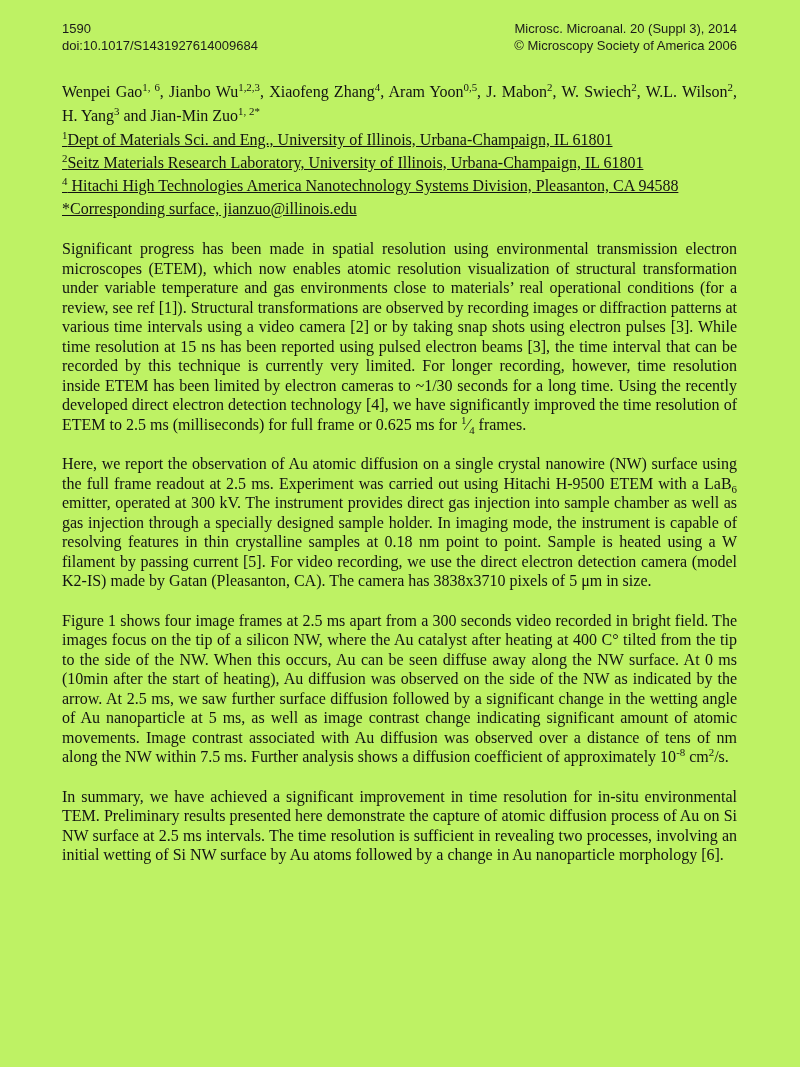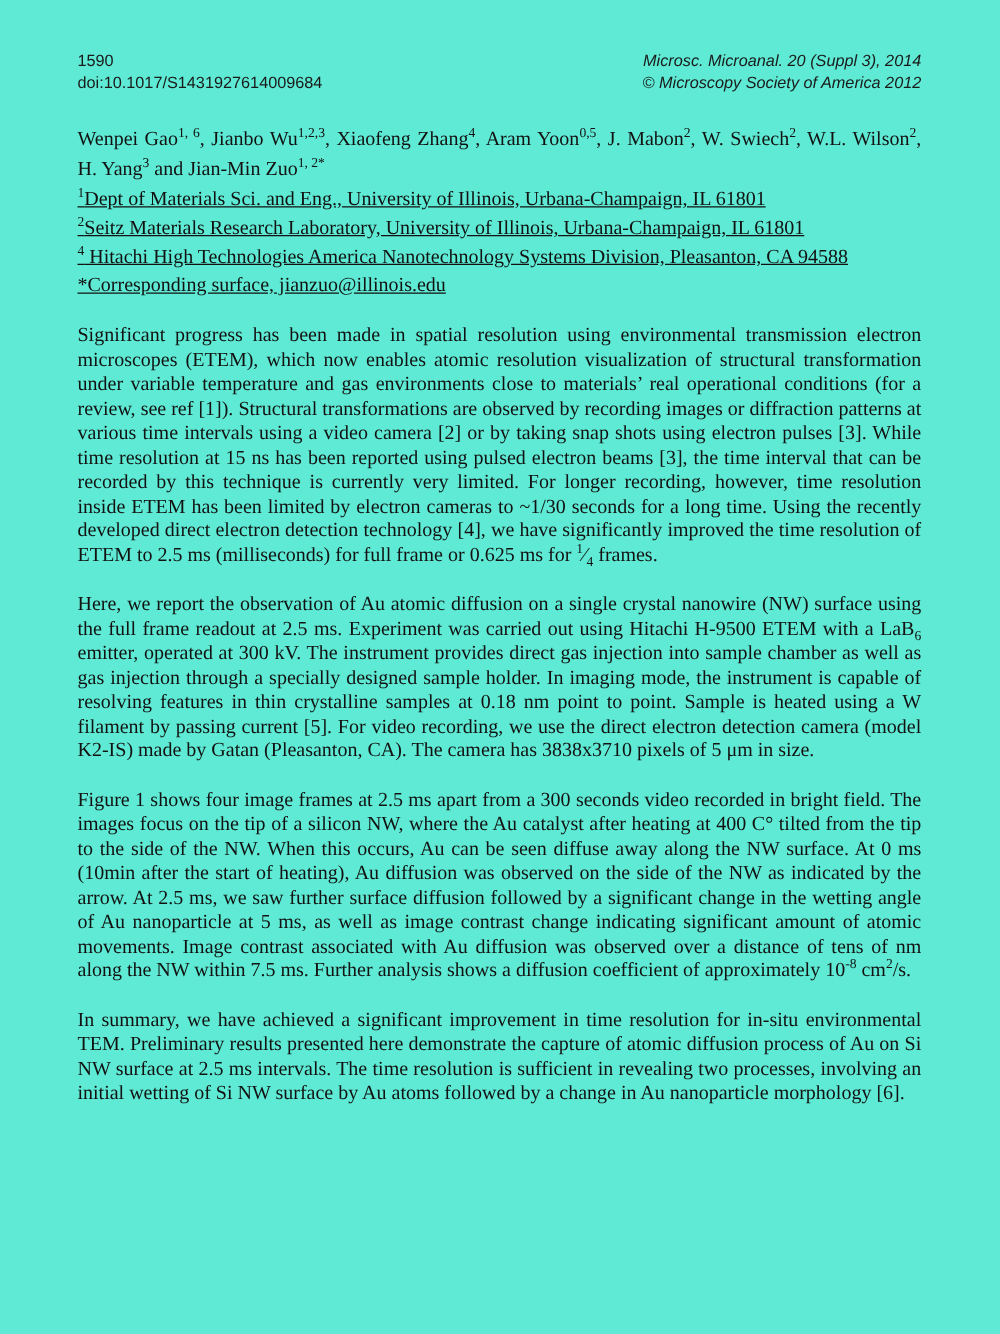--- a/index.html
+++ b/index.html
@@ -5,39 +5,38 @@
   html, body {
     margin: 0;
     padding: 0;
     background: #e8e8e8;
   }
   .page {
     position: relative;
     width: 800px;
     height: 1067px;
     margin: 0 auto;
-    background: #5eead4;
+    background: #bef264;
     color: #121212;
     font-family: "Liberation Serif", serif;
     overflow: hidden;
     box-sizing: border-box;
-    padding: 40px 63px 0 62px;
+    padding: 20px 63px 0 62px;
   }
   .running-head {
     display: flex;
     justify-content: space-between;
     align-items: flex-start;
     font-family: "Liberation Sans", sans-serif;
     font-size: 13px;
     line-height: 17px;
     color: #1a1a1a;
   }
   .running-head .right {
     text-align: right;
-    font-style: italic;
   }
   .article-title {
     margin-top: 32px;
     font-size: 17.5px;
     font-weight: bold;
     line-height: 26px;
     letter-spacing: 0.1px;
   }
   .authors {
     margin-top: 26px;
@@ -72,21 +71,21 @@
 
 <div class="page">
 
   <div class="running-head">
     <div class="left">
       <div>1590</div>
       <div>doi:10.1017/S1431927614009684</div>
     </div>
     <div class="right">
       <div>Microsc. Microanal. 20 (Suppl 3), 2014</div>
-      <div>© Microscopy Society of America 2012</div>
+      <div>© Microscopy Society of America 2006</div>
     </div>
   </div>
 
 
   <div class="authors">Wenpei Gao<sup>1, 6</sup>, Jianbo Wu<sup>1,2,3</sup>, Xiaofeng Zhang<sup>4</sup>, Aram Yoon<sup>0,5</sup>, J. Mabon<sup>2</sup>, W. Swiech<sup>2</sup>, W.L. Wilson<sup>2</sup>, H. Yang<sup>3</sup> and Jian-Min Zuo<sup>1, 2*</sup></div>
 
   <div class="affiliations">
     <div><sup>1</sup>Dept of Materials Sci. and Eng., University of Illinois, Urbana-Champaign, IL 61801</div>
     <div><sup>2</sup>Seitz Materials Research Laboratory, University of Illinois, Urbana-Champaign, IL 61801</div>
     <div><sup>4</sup> Hitachi High Technologies America Nanotechnology Systems Division, Pleasanton, CA 94588</div>

